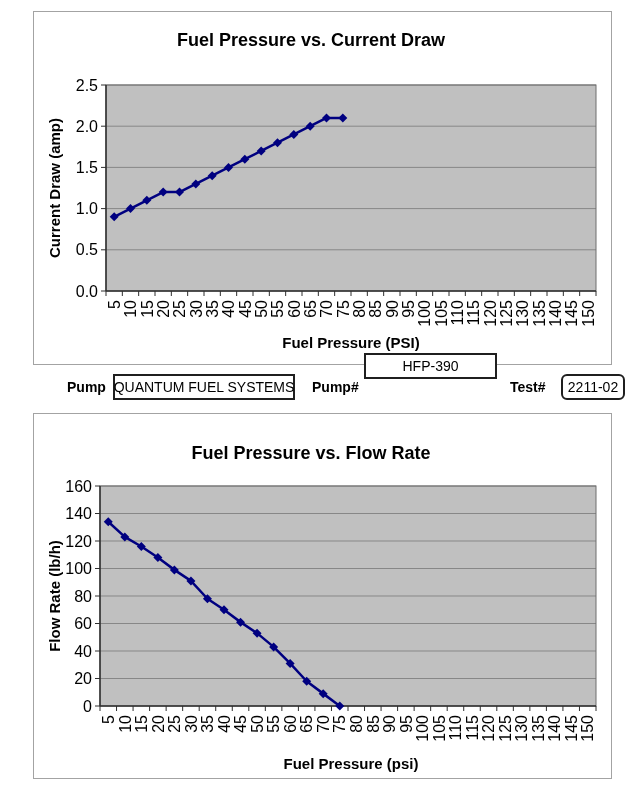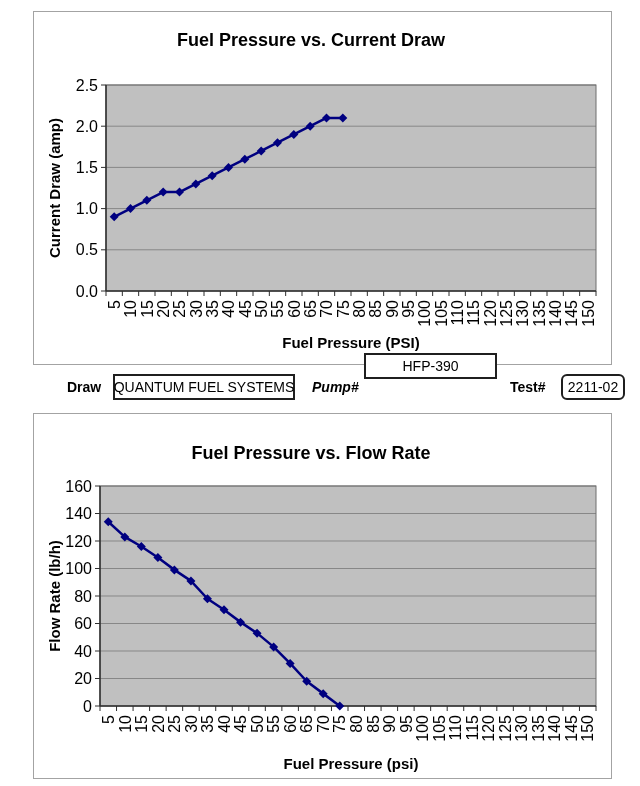--- a/index.html
+++ b/index.html
@@ -19,21 +19,21 @@
   }
   .field-box{
     position:absolute;height:26px;background:#fff;border:2px solid #1f1f1f;
     display:flex;align-items:center;justify-content:center;
     font-size:14px;white-space:nowrap;box-sizing:border-box;text-align:center;
   }
   #make-box{left:113px;top:374px;width:182px;}
   #pump-box{left:364px;top:353px;width:133px;}
   #test-box{left:561px;top:374px;width:64px;border-radius:6px;}
   #make-label{left:67px;top:379px;}
-  #pump-label{left:312px;top:379px;font-style:italic;}
+  #pump-label{left:312px;top:379px;}
   #test-label{left:510px;top:379px;}
 </style>
 </head>
 <body>
 
 <div id="chart1-panel" class="chart-panel">
   <svg width="577" height="352" viewBox="0 0 577 352">
       <rect x="72" y="73" width="490" height="206" fill="#c0c0c0"></rect>
       <line x1="72" y1="237.8" x2="562" y2="237.8" stroke="#878787" stroke-width="1"></line>
       <line x1="72" y1="196.6" x2="562" y2="196.6" stroke="#878787" stroke-width="1"></line>
@@ -131,21 +131,21 @@
       <polygon points="259.8333333333333,117.94 264.3333333333333,122.44 259.8333333333333,126.94 255.33333333333331,122.44" fill="#000080"></polygon>
       <polygon points="276.16666666666663,109.69999999999999 280.66666666666663,114.19999999999999 276.16666666666663,118.69999999999999 271.66666666666663,114.19999999999999" fill="#000080"></polygon>
       <polygon points="292.5,101.45999999999998 297,105.95999999999998 292.5,110.45999999999998 288,105.95999999999998" fill="#000080"></polygon>
       <polygon points="308.8333333333333,101.45999999999998 313.3333333333333,105.95999999999998 308.8333333333333,110.45999999999998 304.3333333333333,105.95999999999998" fill="#000080"></polygon>
       <text x="277" y="34" text-anchor="middle" font-size="18" font-weight="bold">Fuel Pressure vs. Current Draw</text>
       <text x="317" y="336" text-anchor="middle" font-size="15" font-weight="bold">Fuel Pressure (PSI)</text>
       <text transform="translate(26,176) rotate(-90)" text-anchor="middle" font-size="15" font-weight="bold">Current Draw (amp)</text>
     </svg>
 </div>
 
-<span id="make-label" class="field-label">Draw</span>
+<span id="make-label" class="field-label">Pump</span>
 <div id="make-box" class="field-box">
   <span>QUANTUM FUEL SYSTEMS</span>
 </div>
 
 <span id="pump-label" class="field-label">Pump#</span>
 <div id="pump-box" class="field-box">
   <span>HFP-390</span>
 </div>
 
 <span id="test-label" class="field-label">Test#</span>

